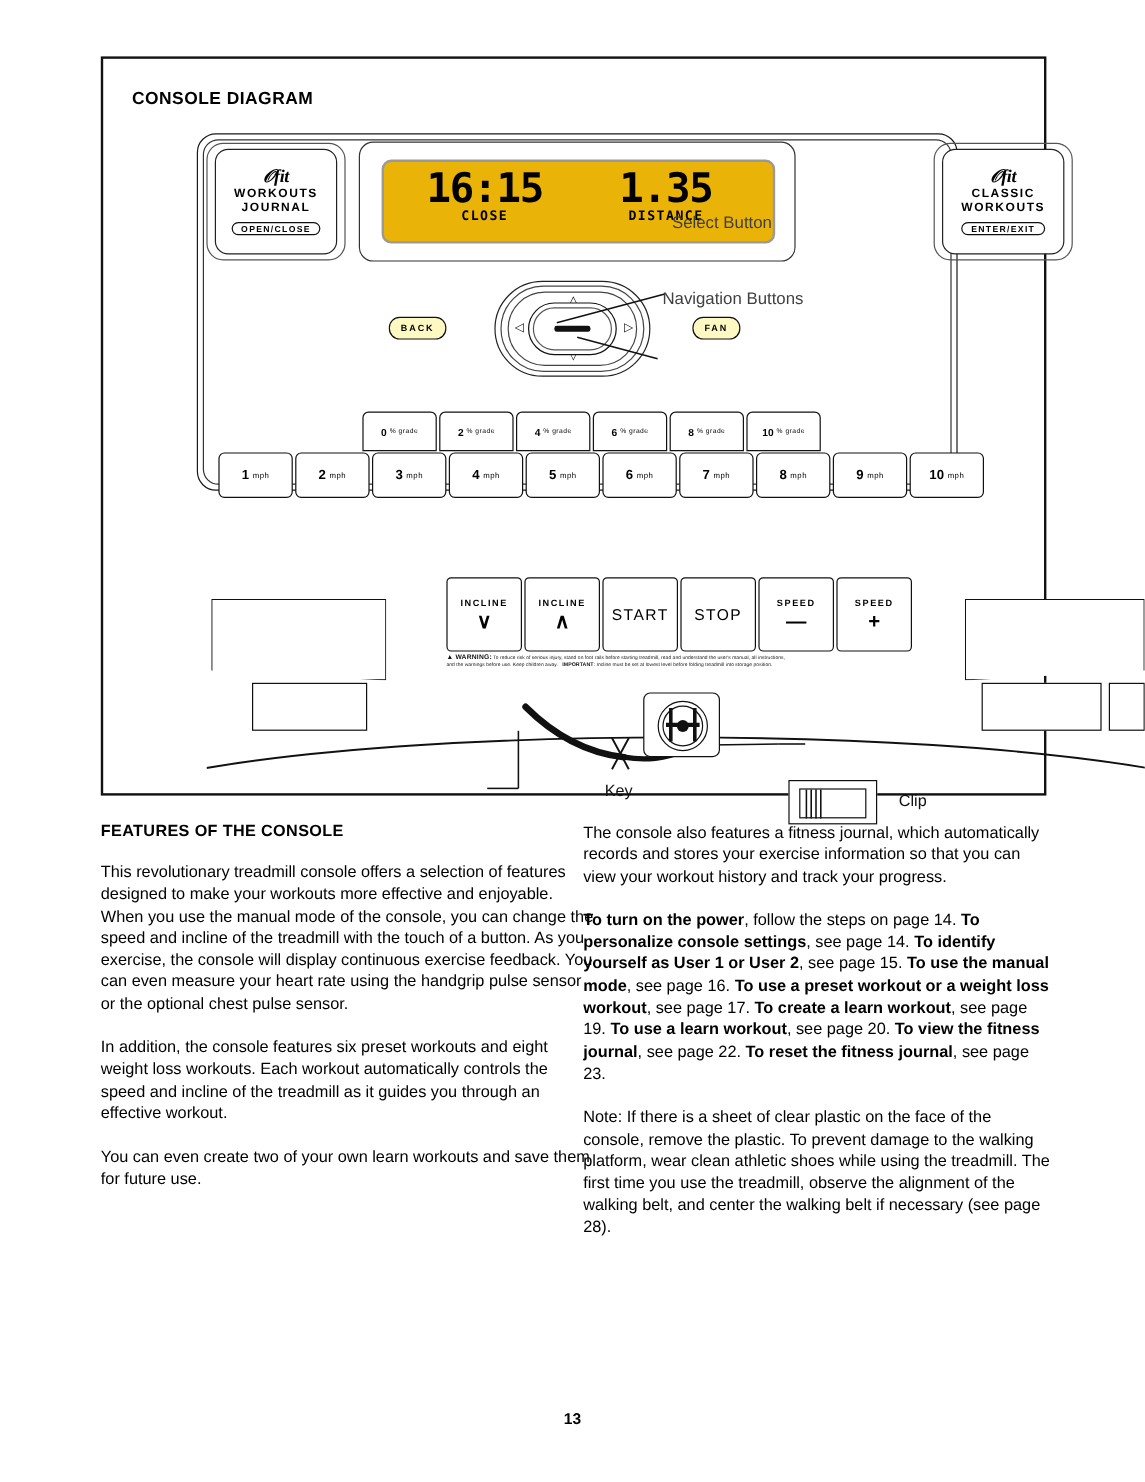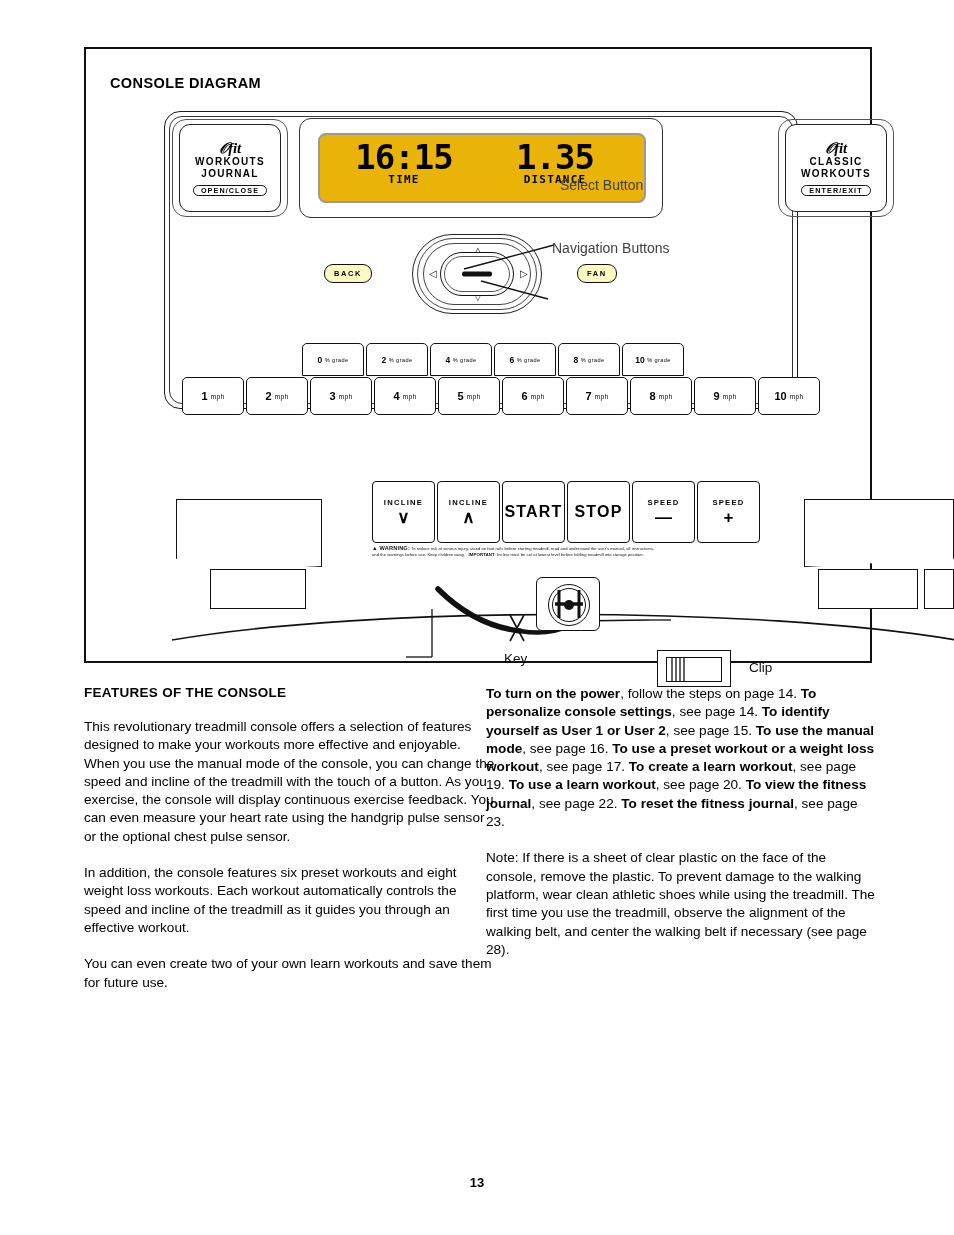--- a/index.html
+++ b/index.html
@@ -120,21 +120,21 @@
   .sunit{font-size:6.5px;margin-left:3px;letter-spacing:.4px;}
 
   
   #ctrl-row{position:absolute;left:286px;top:432px;display:flex;}
   .ctrl-btn{
     width:63px;height:62px;border:1.6px solid #111;border-radius:4px;box-sizing:border-box;margin-right:2px;
     background:#fff;display:flex;flex-direction:column;align-items:center;justify-content:center;
   }
   .ctrl-btn:last-child{margin-right:0;}
   .ctrl-sm{font-size:7.6px;font-weight:bold;letter-spacing:1.3px;}
-  .ctrl-lg{font-size:16px;font-weight:bold;letter-spacing:1.2px;}
+  .ctrl-lg{font-size:13px;font-weight:normal;letter-spacing:1.2px;}
   .ctrl-glyph{font-size:17px;line-height:17px;margin-top:2px;font-weight:bold;}
 
   
   #warning-strip{position:absolute;left:286px;top:496px;width:400px;}
   #warn-line1,#warn-line2{font-size:4.1px;line-height:6px;letter-spacing:.05px;color:#111;white-space:nowrap;}
   .warn-head{font-size:5.6px;font-weight:bold;letter-spacing:.2px;}
   .warn-imp{font-weight:bold;font-size:4.4px;}
 
   
   .handrail{position:absolute;border:1.6px solid #111;box-sizing:border-box;background:#fff;}
@@ -203,21 +203,21 @@
         <div class="ifit-logo"><i>𝒪</i><span>fit</span></div>
         <div class="ifit-l1">WORKOUTS</div>
         <div class="ifit-l2">JOURNAL</div>
         <div class="ifit-btn">OPEN/CLOSE</div>
       </div>
 
       <div id="lcd-frame">
         <div id="lcd-screen">
           <div class="lcd-field time">
             <div class="lcd-value">16:15</div>
-            <div class="lcd-label">TIME</div>
+            <div class="lcd-label">CLOSE</div>
           </div>
           <div class="lcd-field dist">
             <div class="lcd-value">1.35</div>
             <div class="lcd-label">DISTANCE</div>
           </div>
         </div>
       </div>
 
       <div class="ifit-outer right"></div>
       <div class="ifit-panel right">
@@ -386,17 +386,18 @@
 </div>
 
 <div id="col-left">
   <div class="sec-head">FEATURES OF THE CONSOLE</div>
   <p class="para">This revolutionary treadmill console offers a selection of features designed to make your workouts more effective and enjoyable. When you use the manual mode of the console, you can change the speed and incline of the treadmill with the touch of a button. As you exercise, the console will display continuous exercise feedback. You can even measure your heart rate using the handgrip pulse sensor or the optional chest pulse sensor.</p>
   <p class="para">In addition, the console features six preset workouts and eight weight loss workouts. Each workout automatically controls the speed and incline of the treadmill as it guides you through an effective workout.</p>
   <p class="para">You can even create two of your own learn workouts and save them for future use.</p>
 </div>
 
 <div id="col-right">
+  <p class="para">The console also features a fitness journal, which automatically records and stores your exercise information so that you can view your workout history and track your progress.</p>
   <p class="para" id="para-refs"><b>To turn on the power</b>, follow the steps on page 14. <b>To personalize console settings</b>, see page 14. <b>To identify yourself as User 1 or User 2</b>, see page 15. <b>To use the manual mode</b>, see page 16. <b>To use a preset workout or a weight loss workout</b>, see page 17. <b>To create a learn workout</b>, see page 19. <b>To use a learn workout</b>, see page 20. <b>To view the fitness journal</b>, see page 22. <b>To reset the fitness journal</b>, see page 23.</p>
   <p class="para b">Note: If there is a sheet of clear plastic on the face of the console, remove the plastic. To prevent damage to the walking platform, wear clean athletic shoes while using the treadmill. The first time you use the treadmill, observe the alignment of the walking belt, and center the walking belt if necessary (see page 28).</p>
 </div>
 
 <div id="page-num">13</div>
 
 </body></html>

